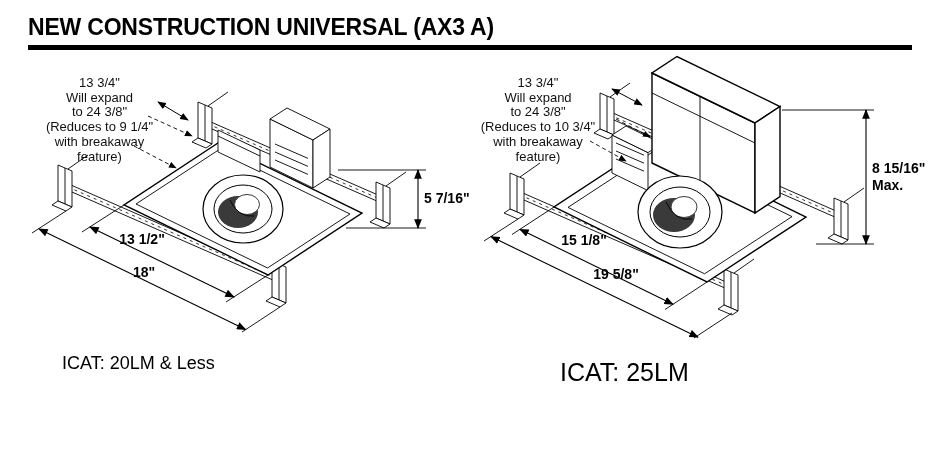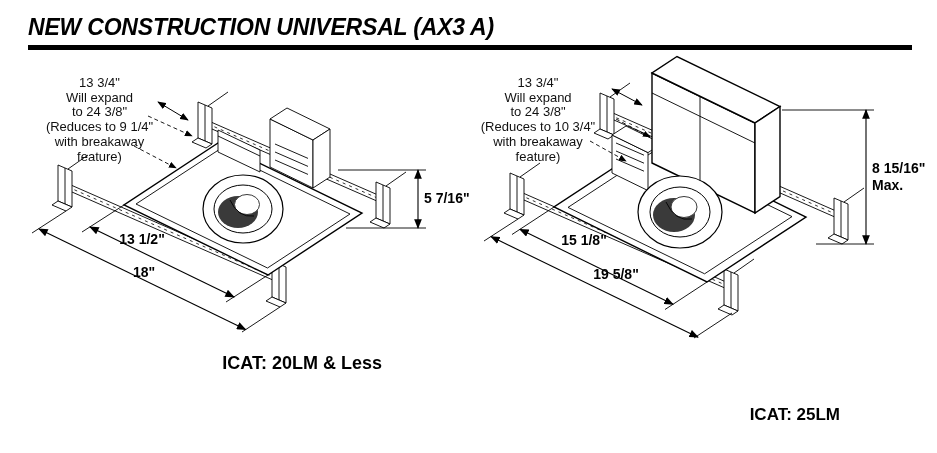--- a/index.html
+++ b/index.html
@@ -2,31 +2,31 @@
 <html><head>
 <meta charset="utf-8">
 <style>
   html,body{margin:0;padding:0;background:#fff;}
   .canvas{
     position:relative;width:937px;height:453px;background:#fff;overflow:hidden;
     font-family:"Liberation Sans",sans-serif;color:#000;
   }
   .title{
     position:absolute;left:28px;top:14px;margin:0;
-    font-size:23px;font-weight:700;letter-spacing:-0.2px;white-space:nowrap;font-style:italic;
+    font-size:23px;font-weight:700;letter-spacing:-0.2px;white-space:nowrap;
   }
   .title-rule{position:absolute;left:28px;top:45px;width:884px;height:5px;background:#000;}
   .fig-svg{position:absolute;}
   .note{
     position:absolute;text-align:center;font-size:13px;line-height:14.7px;color:#111;
   }
   .caption{
-    position:absolute;text-align:right;font-weight:700;font-size:18px;line-height:1.28;
-  }
-  .caption-right{font-size:17px;margin-top:48px;}
+    position:absolute;text-align:left;font-weight:400;font-size:18px;line-height:1.28;
+  }
+  .caption-right{font-size:25px;}
   svg text{font-family:"Liberation Sans",sans-serif;font-weight:700;font-size:14px;fill:#000;}
   svg .ln{stroke:#000;fill:none;}
   svg .thick{stroke-width:1.4;}
   svg .thin{stroke-width:0.9;}
   svg .wfill{fill:#fff;stroke:#000;}
 </style>
 </head>
 <body>
 
 <div class="canvas">

